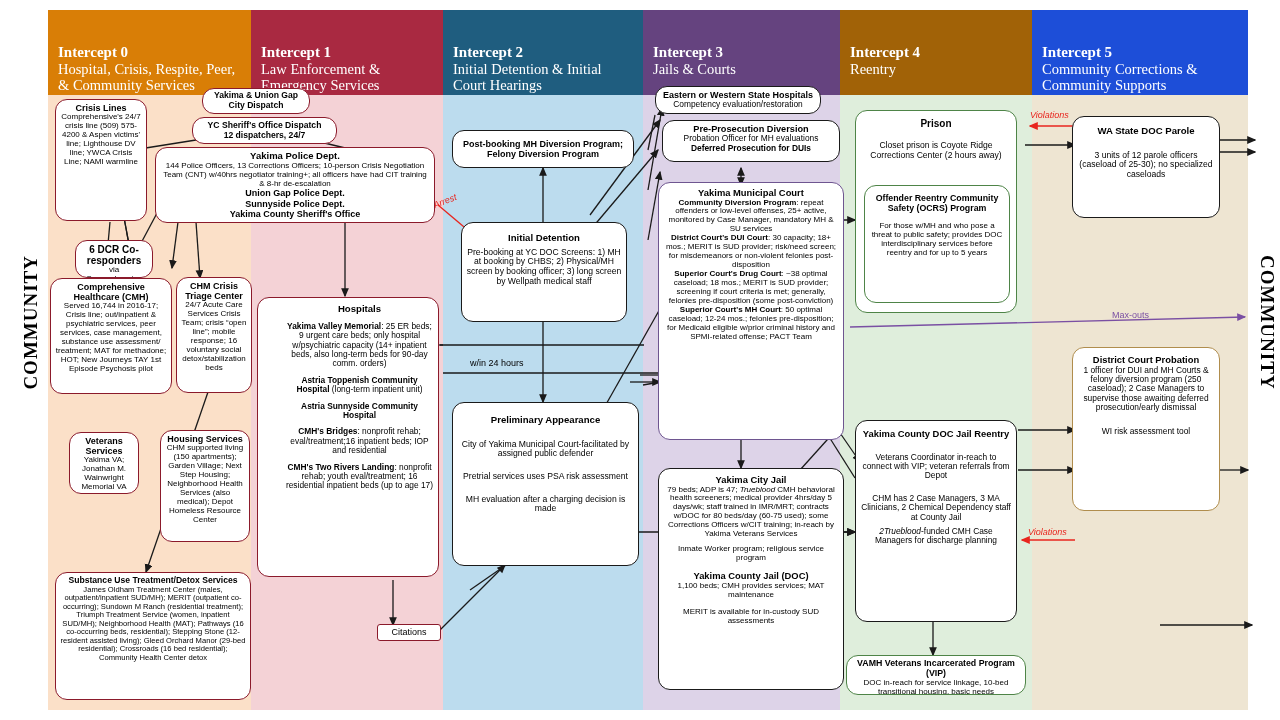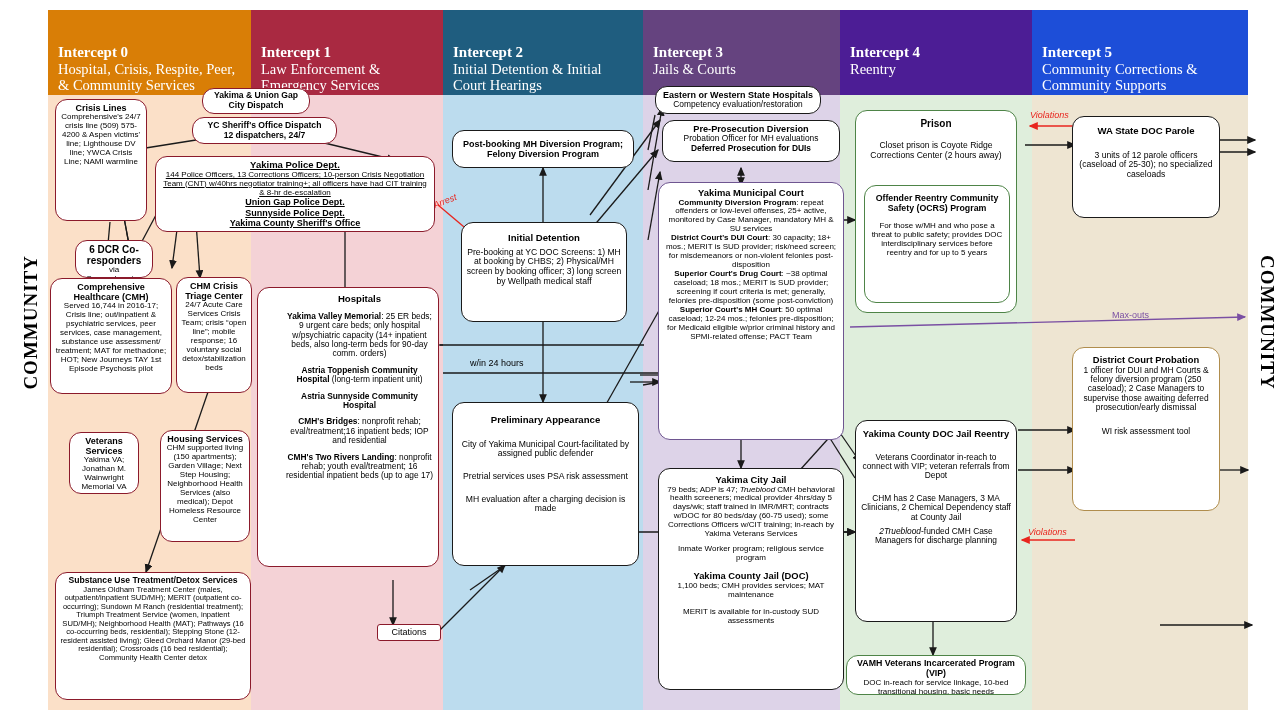--- a/index.html
+++ b/index.html
@@ -77,21 +77,21 @@
 
   <div class="col" style="left:643px; width:197px;">
     <div class="band-head" style="background:#65437f;">
       <span class="num">Intercept 3</span>
       <span class="sub">Jails &amp; Courts</span>
     </div>
     <div class="band-body" style="background:#ddd3e8;"></div>
   </div>
 
   <div class="col" style="left:840px; width:192px;">
-    <div class="band-head" style="background:#4c1d95;font-family:Liberation Serif, serif;">
+    <div class="band-head" style="background:#a16207;font-family:Liberation Serif, serif;">
       <span class="num">Intercept 4</span>
       <span class="sub">Reentry</span>
     </div>
     <div class="band-body" style="background:#dfeedc;"></div>
   </div>
 
   <div class="col" style="left:1032px; width:216px;">
     <div class="band-head" style="background:#1d4ed8;">
       <span class="num">Intercept 5</span>
       <span class="sub">Community Corrections &amp; Community Supports</span>
@@ -262,29 +262,29 @@
 
   <div class="node" style="left:202px; top:88px; width:108px; height:26px; font-size:8.6px; border-color:#8b1a2b; display:flex; align-items:center; justify-content:center;">
     <div class="t">Yakima &amp; Union Gap City Dispatch</div>
   </div>
 
   <div class="node" style="left:192px; top:117px; width:145px; height:27px; font-size:8.6px; border-color:#8b1a2b;">
     <div class="t">YC Sheriff's Office Dispatch</div>
     <div class="t">12 dispatchers, 24/7</div>
   </div>
 
-  <div class="node" style="left:155px; top:156px; width:280px; height:76px; font-size:8px; border-color:#8b1a2b;text-decoration:underline;">
+  <div class="node" style="left:155px; top:147px; width:280px; height:76px; font-size:8px; border-color:#8b1a2b;">
     <div class="t" style="font-size:9.5px;">Yakima Police Dept.</div>
     <div>144 Police Officers, 13 Corrections Officers; 10-person Crisis Negotiation Team (CNT) w/40hrs negotiator training+; all officers have had CIT training &amp; 8-hr de-escalation</div>
     <div class="t" style="font-size:9px;">Union Gap Police Dept.</div>
     <div class="t" style="font-size:9px;">Sunnyside Police Dept.</div>
     <div class="t" style="font-size:9px;">Yakima County Sheriff's Office</div>
   </div>
 
-  <div class="node" style="left:257px; top:287px; width:182px; height:280px; font-size:8.4px; border-color:#8b1a2b; padding-top:6px;padding-left:27px;">
+  <div class="node" style="left:257px; top:297px; width:182px; height:280px; font-size:8.4px; border-color:#8b1a2b; padding-top:6px;padding-left:27px;">
     <div class="t" style="font-size:9.6px; margin-bottom:7px;">Hospitals</div>
     <div style="margin-bottom:7px;">
       <span class="t">Yakima Valley Memorial</span><span>: 25 ER beds; 9 urgent care beds; only hospital w/psychiatric capacity (14+ inpatient beds, also long-term beds for 90-day comm. orders)</span>
     </div>
     <div style="margin-bottom:7px;">
       <span class="t">Astria Toppenish Community Hospital</span><span> (long-term inpatient unit)</span>
     </div>
     <div style="margin-bottom:7px;">
       <span class="t">Astria Sunnyside Community Hospital</span><span></span>
     </div>

